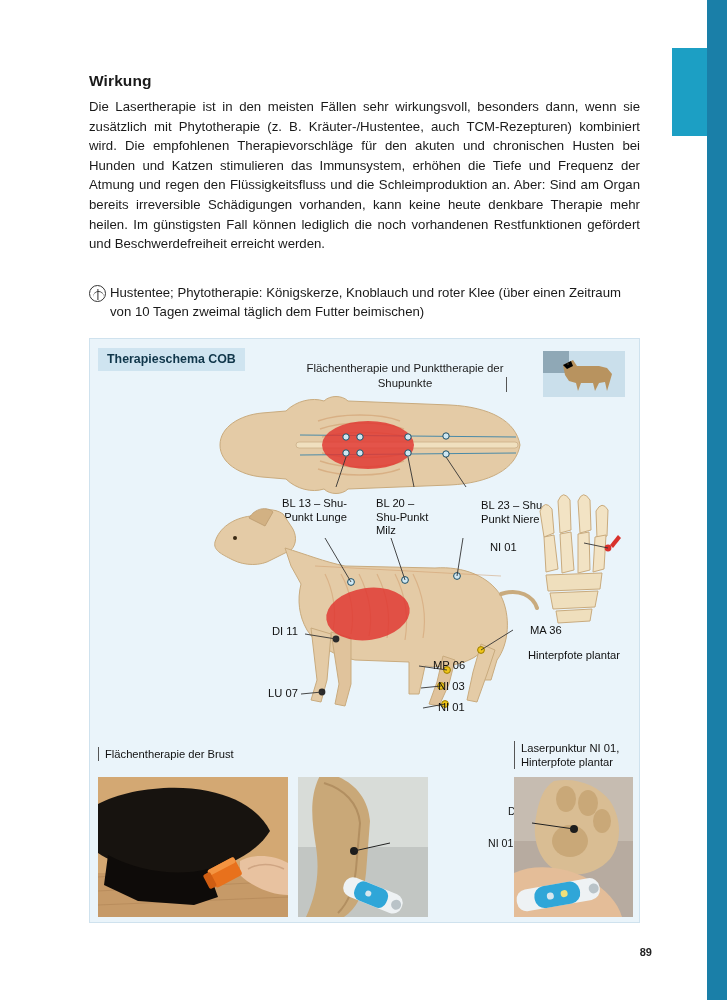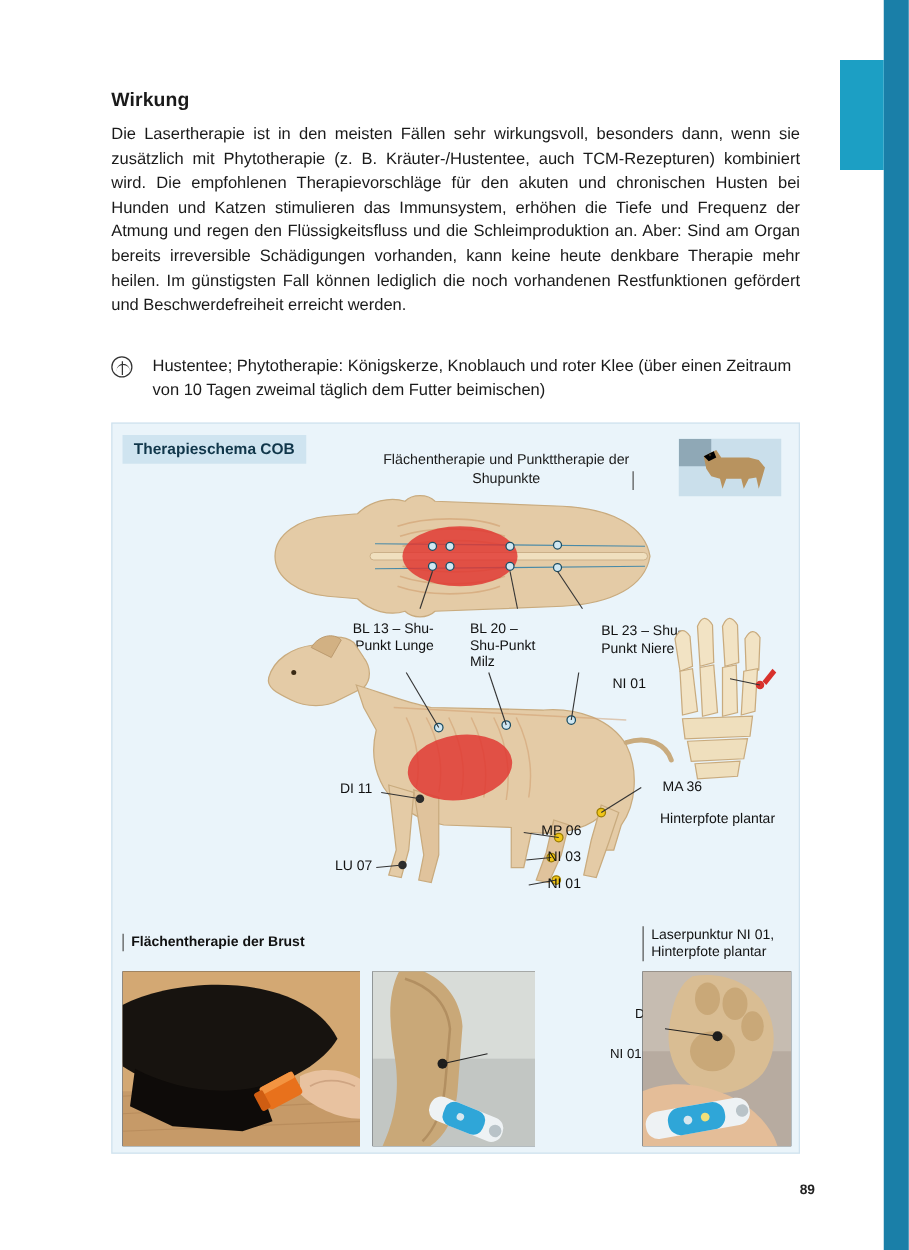--- a/index.html
+++ b/index.html
@@ -56,21 +56,21 @@
   p.body {
     font-size: 13.2px;
     line-height: 19.6px;
     margin: 0;
     text-align: justify;
   }
   .spacer-lg { height: 22px; }
 
   .measure-row {
     display: flex;
-    gap: 16px;
+    gap: 4px;
     align-items: flex-start;
     margin-top: 7px;
   }
   .herb-icon {
     width: 17px; height: 17px;
     border: 1.2px solid #333;
     border-radius: 50%;
     position: relative;
     flex: 0 0 auto;
     margin-top: 2px;
@@ -356,21 +356,21 @@
       </g>
 
       <path d="M88 56 l8 -10 3 3 -8 10 z" fill="#d8312c"></path>
       <circle cx="86" cy="59" r="3.4" fill="#d8312c"></circle>
       <path d="M86 59 L62 54" stroke="#333" stroke-width="0.9"></path>
     </svg>
 
     <div class="label" style="left:400px; top:202px;">NI 01</div>
     <div class="label" style="left:438px; top:310px;">Hinterpfote plantar</div>
 
-    <div class="photo-cap" style="left:8px; top:408px; width:185px;font-weight:bold;">Flächentherapie der Brust</div>
+    <div class="photo-cap" style="left:8px; top:408px; width:185px;">Flächentherapie der Brust</div>
     <div class="photo-cap" style="left:424px; top:402px; width:118px;">Laserpunktur NI 01, Hinterpfote plantar</div>
 
     <div class="photo-panel" style="left:8px; top:438px; width:190px; height:140px;">
       <svg width="190" height="140" viewBox="0 0 190 140">
         <rect width="190" height="140" fill="#c69a68"></rect>
         <rect y="0" width="190" height="96" fill="#d3a873"></rect>
         <g stroke="#b98d5d" stroke-width="1">
           <path d="M0 100 L190 88"></path>
             <path d="M0 114 L190 104"></path>
             <path d="M0 128 L190 120"></path>

